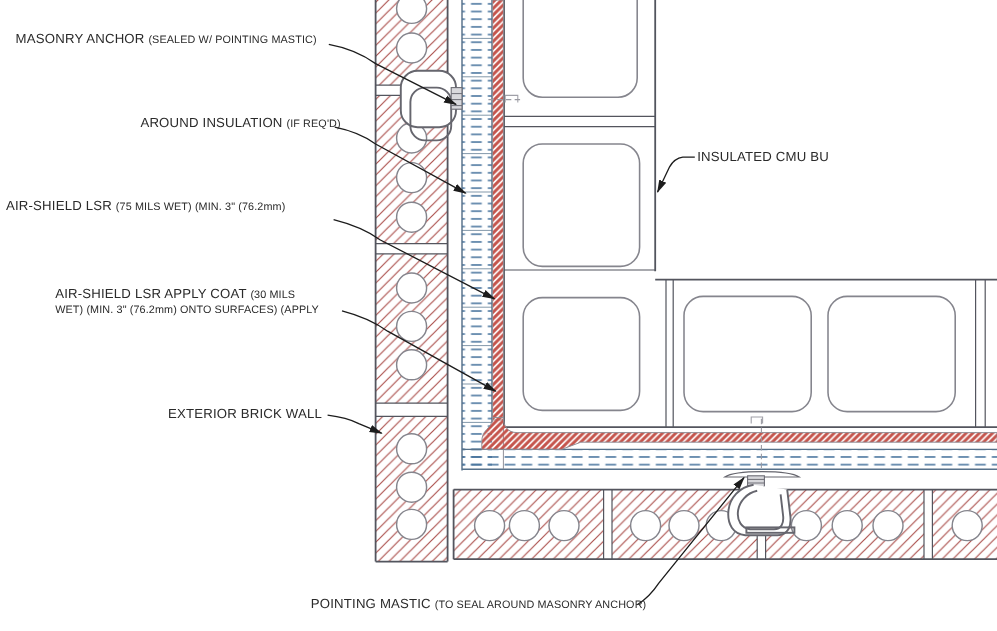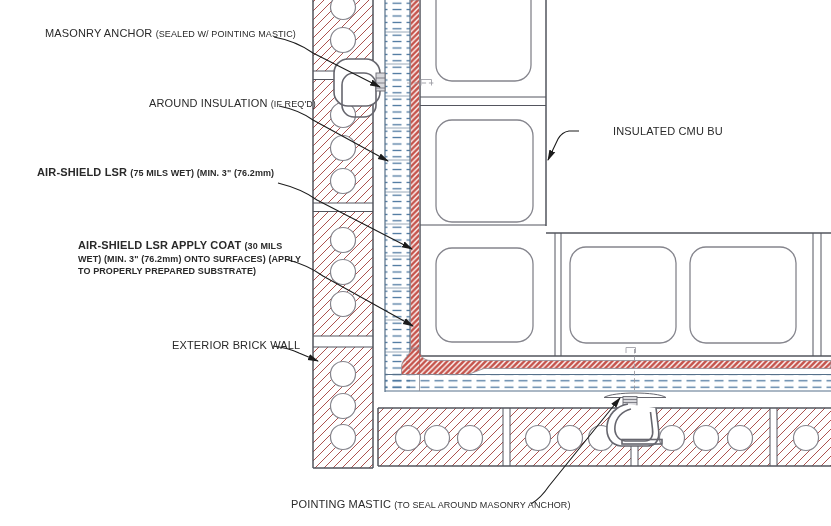--- a/index.html
+++ b/index.html
@@ -1,22 +1,22 @@
 <!DOCTYPE html>
 <html style="--brick-hatch-red: #ad5350; --membrane-red: #c5544c; --insulation-blue: #44719b; --outline-dark: #53555e; --cmu-cell-gray: #85858d; --anchor-wire-gray: #66666e; --leader-black: #1c1c1c; --label-text: #2a2a2a;"><head>
 <meta charset="utf-8">
 <style>
   html,body{margin:0;padding:0;background:#ffffff;}
   #stage{position:relative;width:831px;height:526px;background:#fff;overflow:hidden;
          font-family:"Liberation Sans",sans-serif;}
   #dwg{position:absolute;left:0;top:0;}
   .lbl{position:absolute;color:var(--label-text,#2a2a2a);font-size:11px;line-height:12.5px;
-       letter-spacing:.15px;white-space:nowrap;margin-left:32px;}
+       letter-spacing:.15px;white-space:nowrap;}
   .lbl .sm{font-size:9px;letter-spacing:.1px;}
-  .ln{white-space:nowrap;font-weight:bold;}
+  .ln{white-space:nowrap;}
   
   .hb{stroke:var(--brick-hatch-red,#ad5350);stroke-width:1;fill:none;}
   .hm{stroke:var(--membrane-red,#c5544c);stroke-width:2.5;fill:none;}
   .hi{stroke:var(--insulation-blue,#44719b);stroke-width:1.25;fill:none;}
   .wline{stroke:var(--outline-dark,#53555e);stroke-width:1.5;fill:none;}
   .wline2{stroke:var(--outline-dark,#53555e);stroke-width:1;fill:none;}
   .jline{stroke:var(--outline-dark,#53555e);stroke-width:1;fill:none;}
   .iline{stroke:#567089;stroke-width:1.2;fill:none;}
   .idiv{stroke:#7d93a6;stroke-width:.8;fill:none;}
   .cell{stroke:var(--cmu-cell-gray,#85858d);stroke-width:1.3;fill:none;}
@@ -173,21 +173,20 @@
       <span class="sm">(75 MILS WET) (MIN. 3" (76.2mm)</span>
     </div>
   </div>
 
   <div class="lbl" style="left:46px;top:239px">
     <div class="ln">
       <span>AIR-SHIELD LSR APPLY COAT</span>
       <span class="sm">(30 MILS</span>
     </div>
     <div class="ln sm">WET) (MIN. 3" (76.2mm) ONTO SURFACES) (APPLY</div>
-    <div class="ln sm">TO PROPERLY PREPARED SUBSTRATE)</div>
   </div>
 
   <div class="lbl" style="left:140px;top:339px">
     <span>EXTERIOR BRICK WALL</span>
   </div>
 
   <div class="lbl" style="left:581px;top:125px">
     <span>INSULATED CMU BU</span>
   </div>
 

